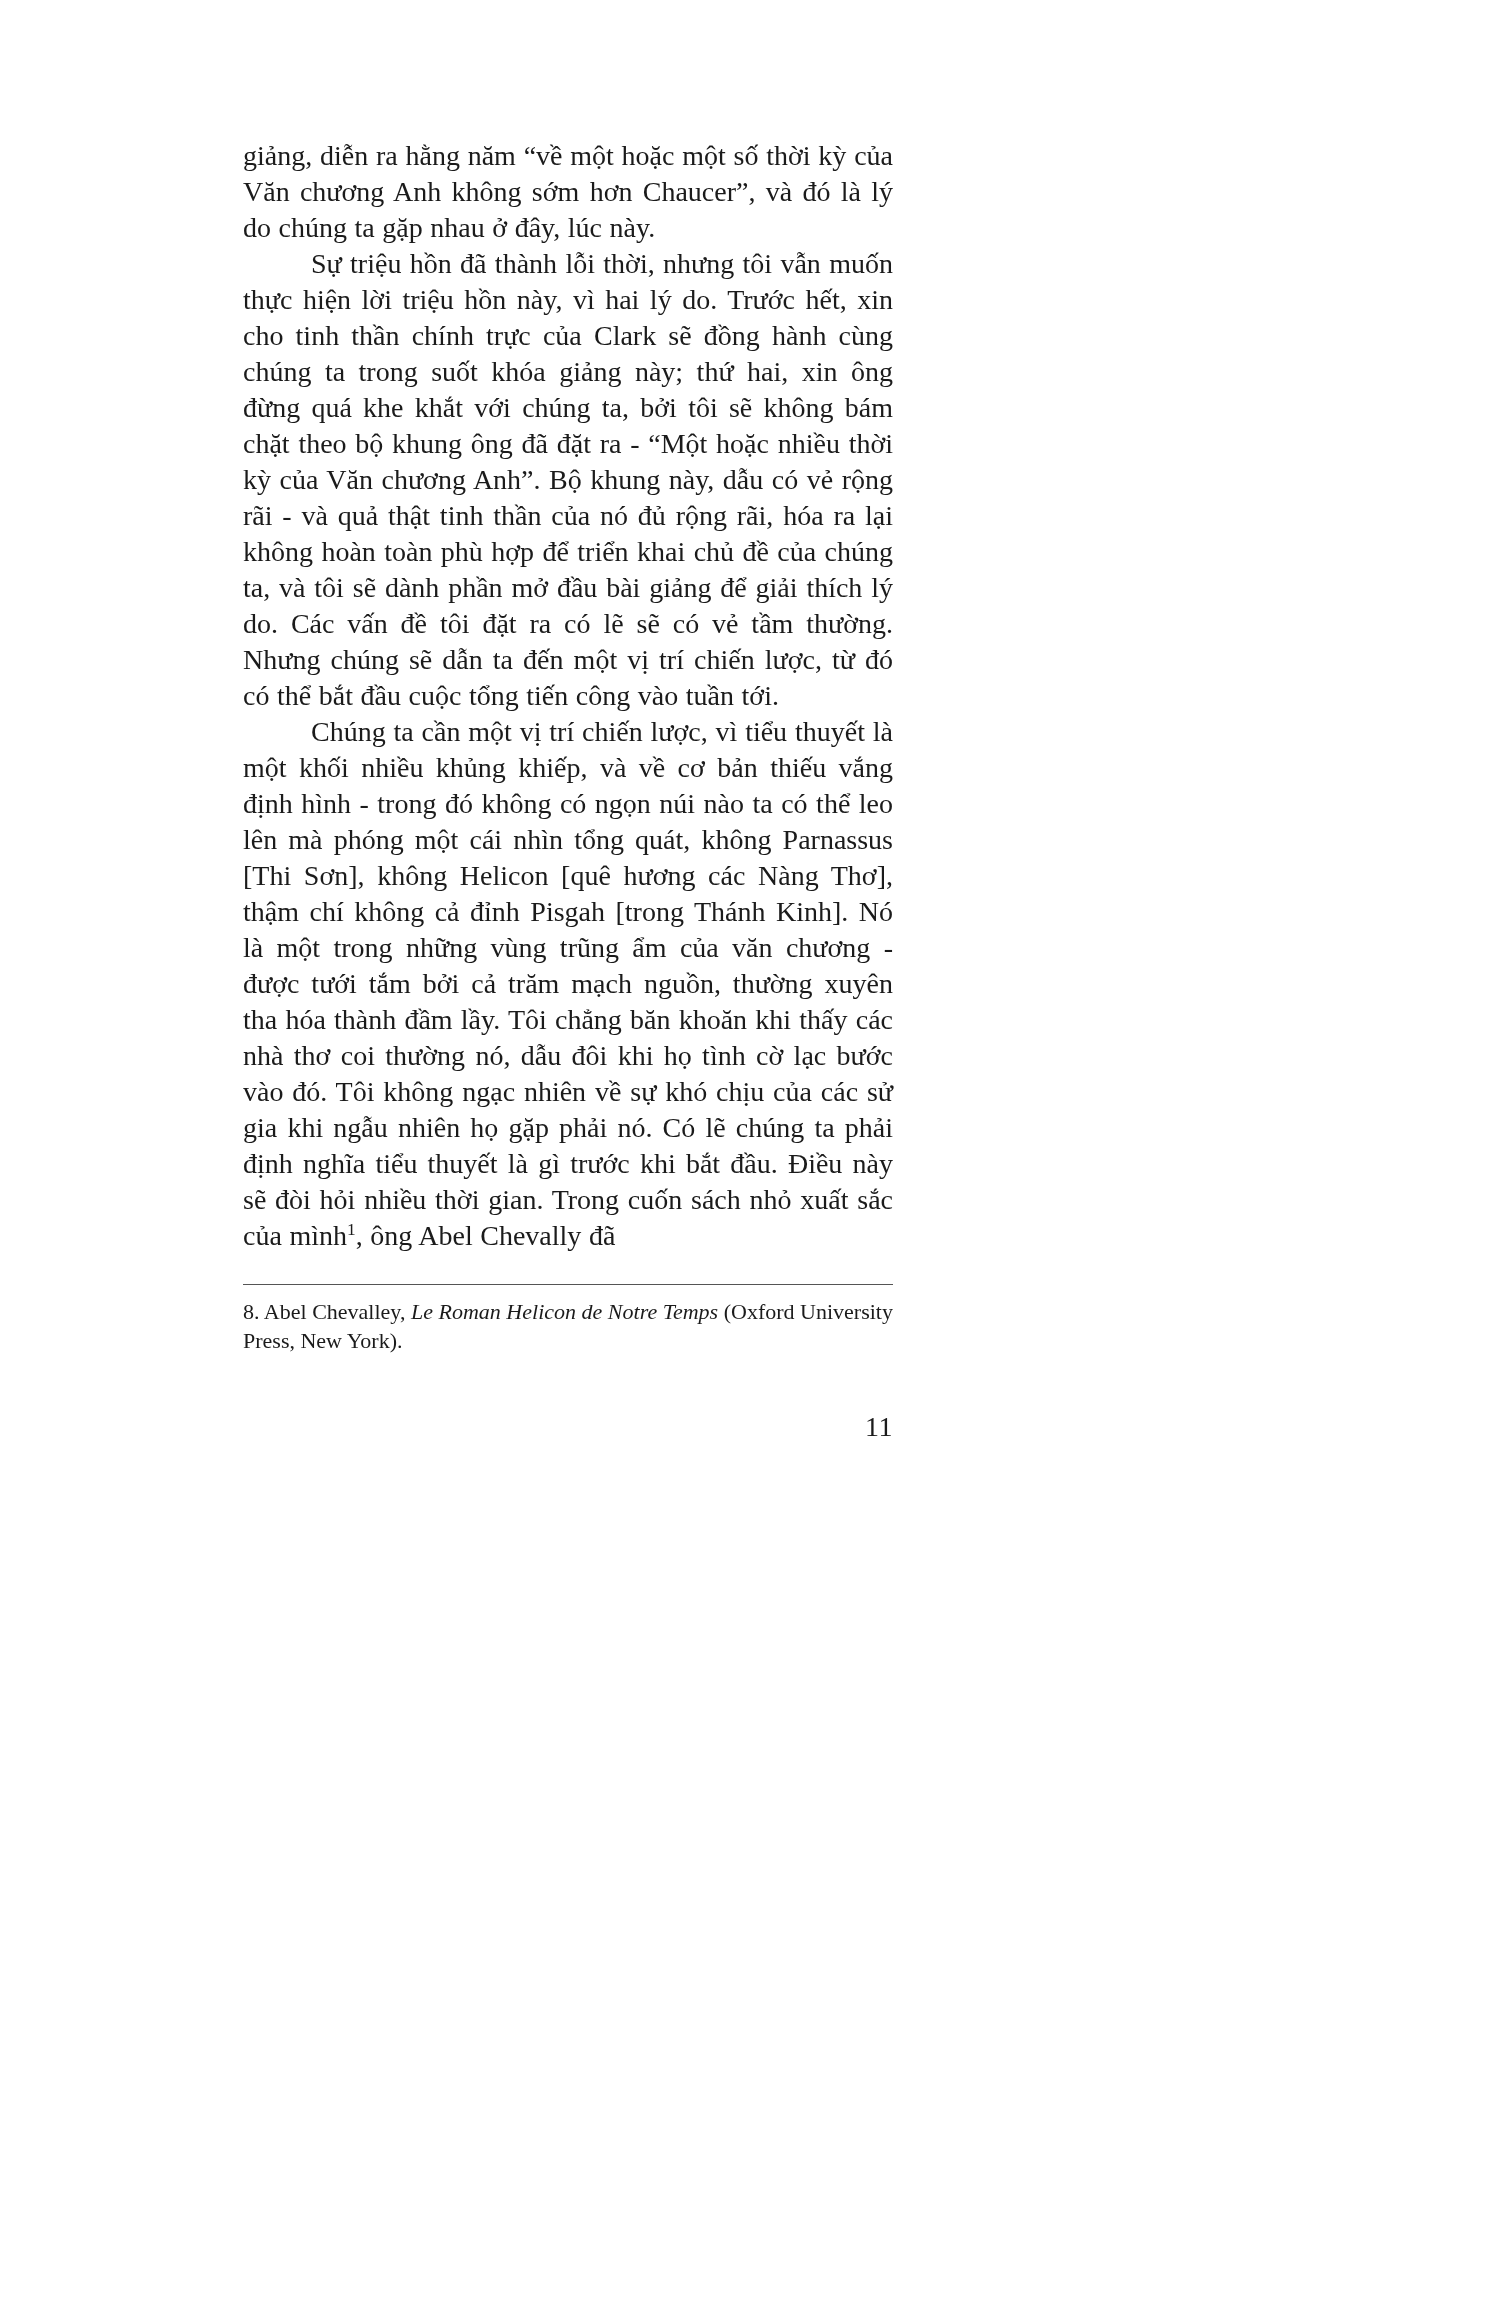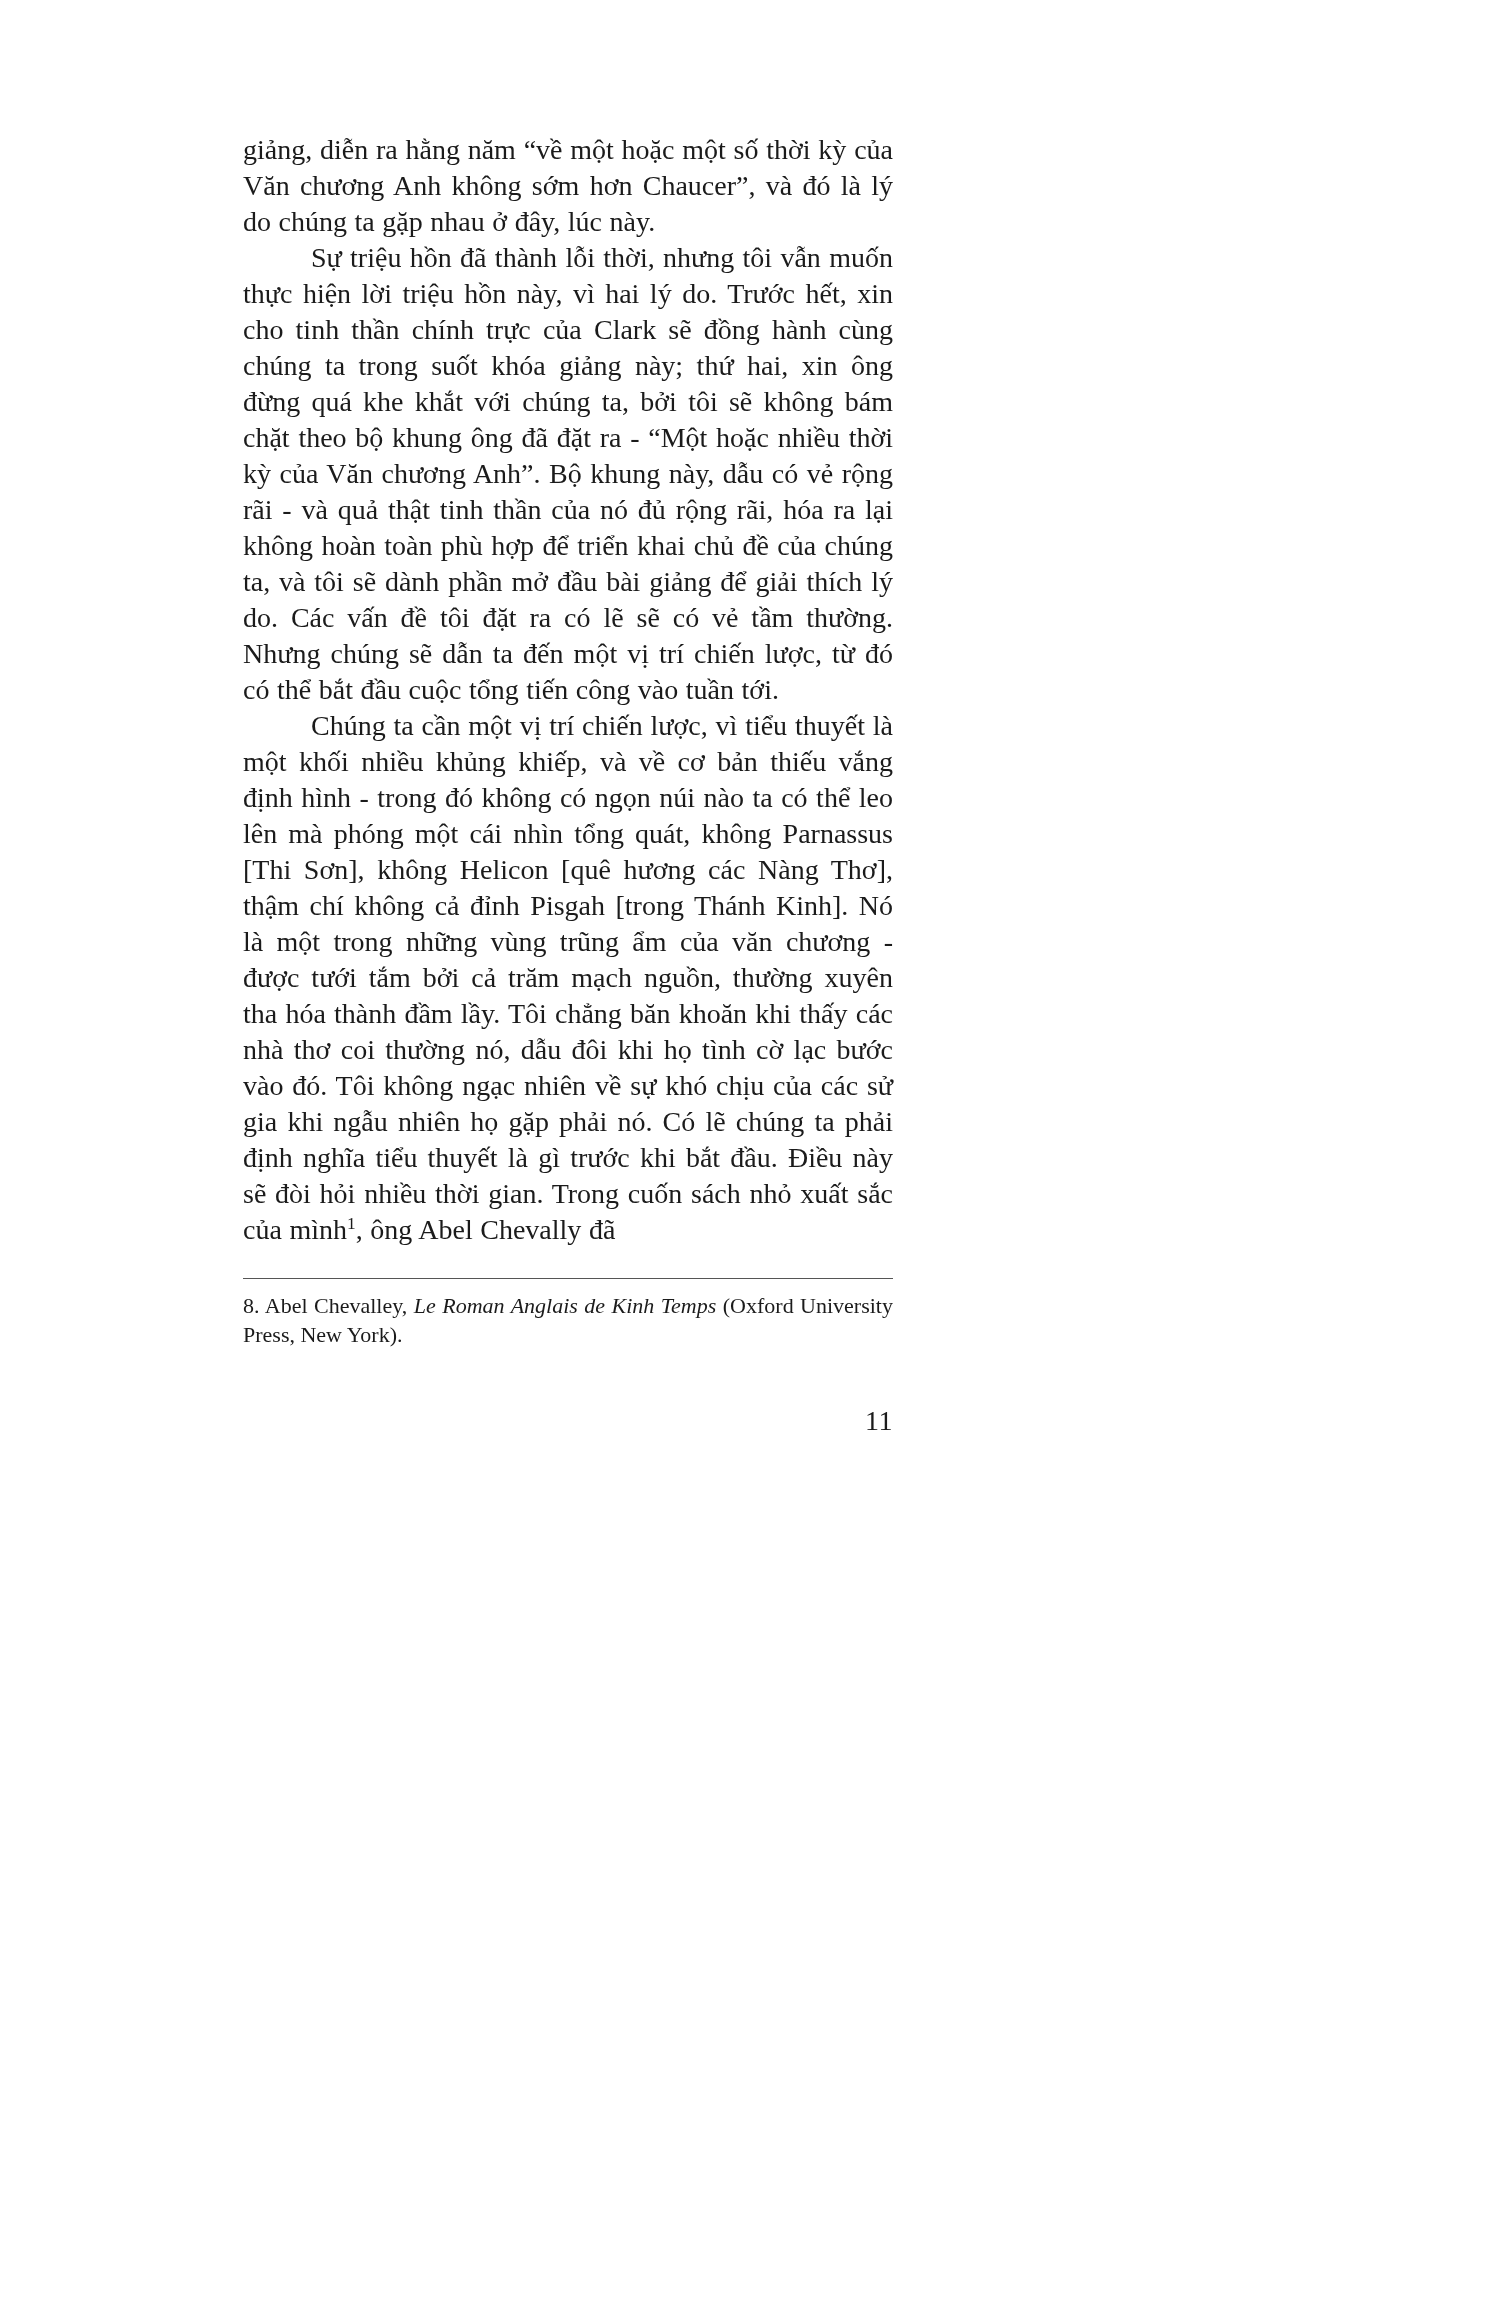--- a/index.html
+++ b/index.html
@@ -13,21 +13,21 @@
       color: #1b1b1b;
     }
     .page {
       position: absolute;
       inset: 0;
       background: #ffffff;
     }
     .text-column {
       position: absolute;
       left: 243px;
-      top: 132px;
+      top: 138px;
       width: 650px;
     }
     .para {
       font-size: 28px;
       line-height: 36px;
       text-align: justify;
       text-justify: inter-word;
       word-spacing: 0.02em;
     }
     .para.indented { text-indent: 68px; }
@@ -64,18 +64,18 @@
   <main class="text-column">
 
     <p class="para">giảng, diễn ra hằng năm “về một hoặc một số thời kỳ của Văn chương Anh không sớm hơn Chaucer”, và đó là lý do chúng ta gặp nhau ở đây, lúc này.</p>
 
     <p class="para indented">Sự triệu hồn đã thành lỗi thời, nhưng tôi vẫn muốn thực hiện lời triệu hồn này, vì hai lý do. Trước hết, xin cho tinh thần chính trực của Clark sẽ đồng hành cùng chúng ta trong suốt khóa giảng này; thứ hai, xin ông đừng quá khe khắt với chúng ta, bởi tôi sẽ không bám chặt theo bộ khung ông đã đặt ra - “Một hoặc nhiều thời kỳ của Văn chương Anh”. Bộ khung này, dẫu có vẻ rộng rãi - và quả thật tinh thần của nó đủ rộng rãi, hóa ra lại không hoàn toàn phù hợp để triển khai chủ đề của chúng ta, và tôi sẽ dành phần mở đầu bài giảng để giải thích lý do. Các vấn đề tôi đặt ra có lẽ sẽ có vẻ tầm thường. Nhưng chúng sẽ dẫn ta đến một vị trí chiến lược, từ đó có thể bắt đầu cuộc tổng tiến công vào tuần tới.</p>
 
     <p class="para indented"><span>Chúng ta cần một vị trí chiến lược, vì tiểu thuyết là một khối nhiều khủng khiếp, và về cơ bản thiếu vắng định hình - trong đó không có ngọn núi nào ta có thể leo lên mà phóng một cái nhìn tổng quát, không Parnassus [Thi Sơn], không Helicon [quê hương các Nàng Thơ], thậm chí không cả đỉnh Pisgah [trong Thánh Kinh]. Nó là một trong những vùng trũng ẩm của văn chương - được tưới tắm bởi cả trăm mạch nguồn, thường xuyên tha hóa thành đầm lầy. Tôi chẳng băn khoăn khi thấy các nhà thơ coi thường nó, dẫu đôi khi họ tình cờ lạc bước vào đó. Tôi không ngạc nhiên về sự khó chịu của các sử gia khi ngẫu nhiên họ gặp phải nó. Có lẽ chúng ta phải định nghĩa tiểu thuyết là gì trước khi bắt đầu. Điều này sẽ đòi hỏi nhiều thời gian. Trong cuốn sách nhỏ xuất sắc của mình</span><sup class="fn-ref">1</sup><span>, ông Abel Chevally đã</span></p>
 
     <hr class="footnote-rule">
 
-    <p class="footnote"><span>8. Abel Chevalley, </span><i>Le Roman Anglais de Kinh Temps</i><span> (Oxford University Press, New York).</span></p>
+    <p class="footnote"><span>8. Abel Chevalley, </span><i>Le Roman Helicon de Notre Temps</i><span> (Oxford University Press, New York).</span></p>
 
     <div class="page-number">11</div>
 
   </main>
 </div>
 
 </body></html>

